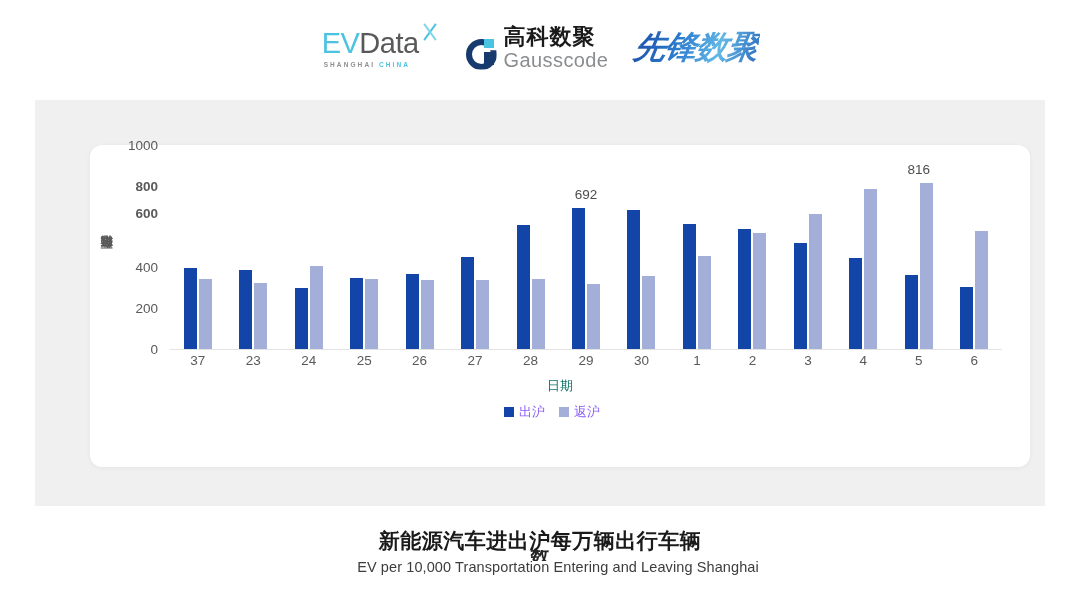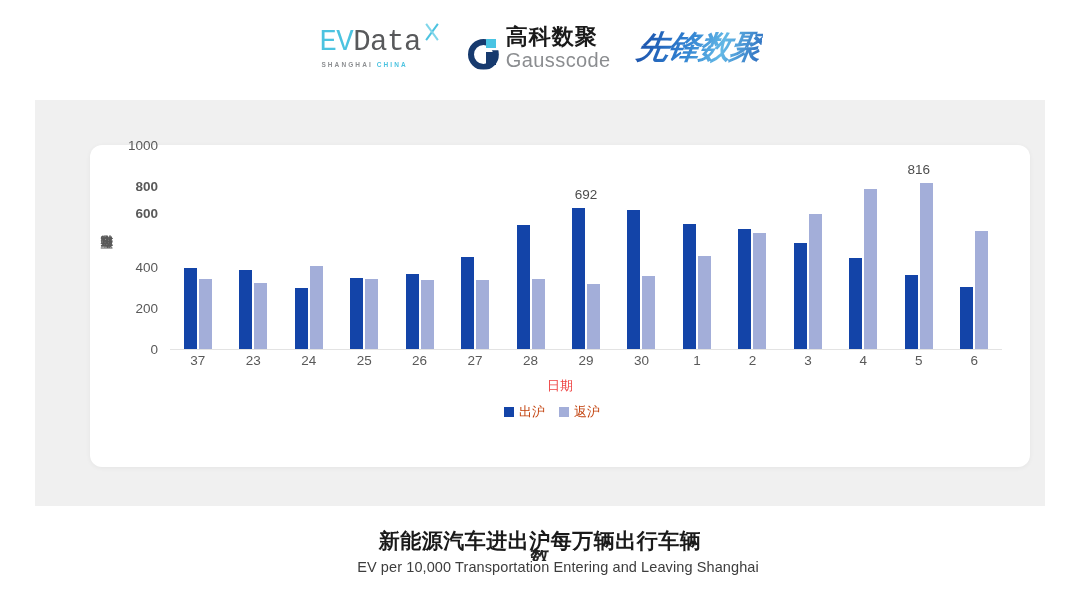--- a/index.html
+++ b/index.html
@@ -15,21 +15,21 @@
   #logo-bar{
     position:absolute;left:0;top:0;width:1080px;height:95px;
     display:flex;align-items:center;justify-content:center;gap:26px;
   }
   .logo{display:flex;align-items:flex-end;}
 
   
   #logo-evdata{flex-direction:column;align-items:flex-start;}
   #logo-evdata .ev-row{display:flex;align-items:flex-start;}
   .ev-word{
-    font-family:Liberation Mono, monospace;
+    font-family:Liberation Sans, sans-serif;
     font-size:29px;letter-spacing:-0.5px;font-weight:400;
     line-height:30px;
     text-align:center;
   }
   .ev-ev{color:#4cc3e0;}
   .ev-data{color:#58595b;}
   .ev-x{
     position:relative;width:20px;height:20px;margin-left:1px;margin-top:-6px;
   }
   .ev-x i{
@@ -115,26 +115,26 @@
   }
   #x-ticks{
     position:absolute;left:80px;right:28px;top:208px;height:24px;
     display:flex;justify-content:space-between;
   }
   .x-tick{
     flex:1 1 0;text-align:center;font-size:13.5px;color:#595959;
   }
   #x-axis-title{
     position:absolute;left:0;right:0;top:232px;text-align:center;
-    font-size:13px;color:#ef4444;
+    font-size:13px;color:#0f766e;
   }
   #legend{
     position:absolute;left:0;right:16px;top:258px;
     display:flex;align-items:center;justify-content:center;gap:14px;
-    font-size:13px;color:#c2410c;
+    font-size:13px;color:#8b5cf6;
   }
   .legend-item{display:flex;align-items:center;gap:5px;}
   .legend-swatch{width:10px;height:10px;display:block;}
   .legend-swatch.s0{background:#1344a8;}
   .legend-swatch.s1{background:#a3aed9;}
 
   
   #caption{
     position:absolute;left:0;top:528px;width:1080px;text-align:center;
   }

